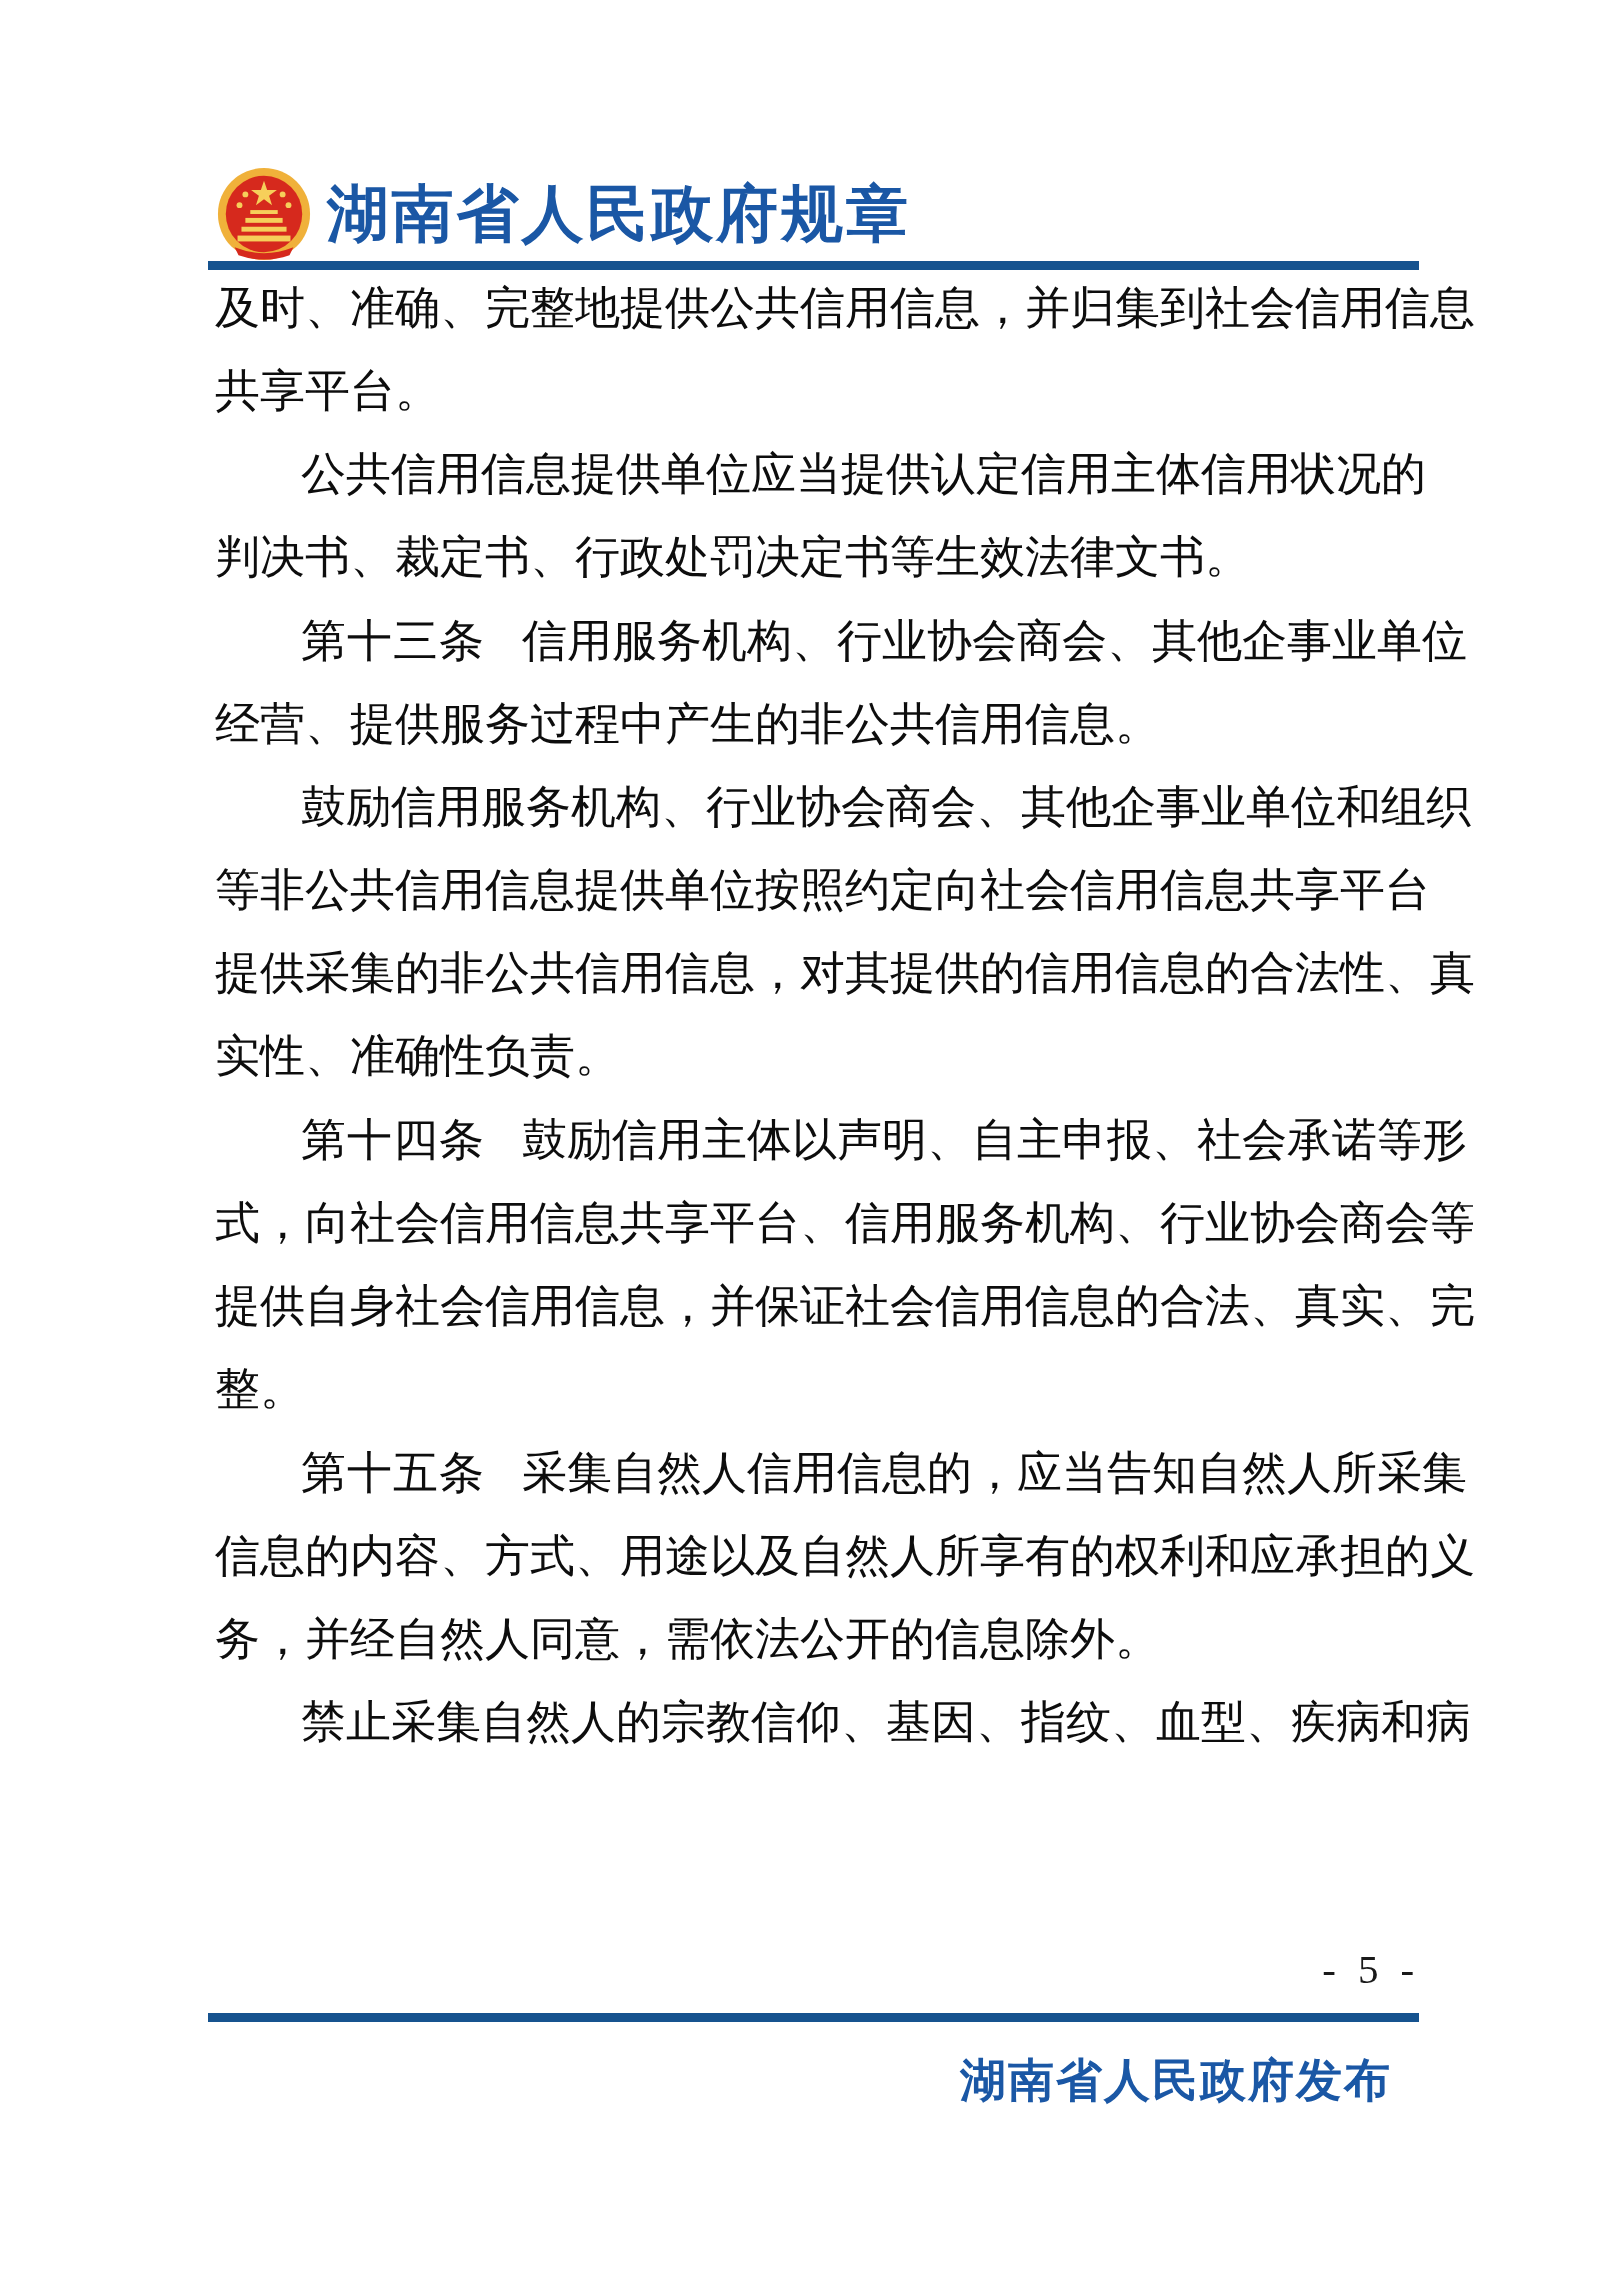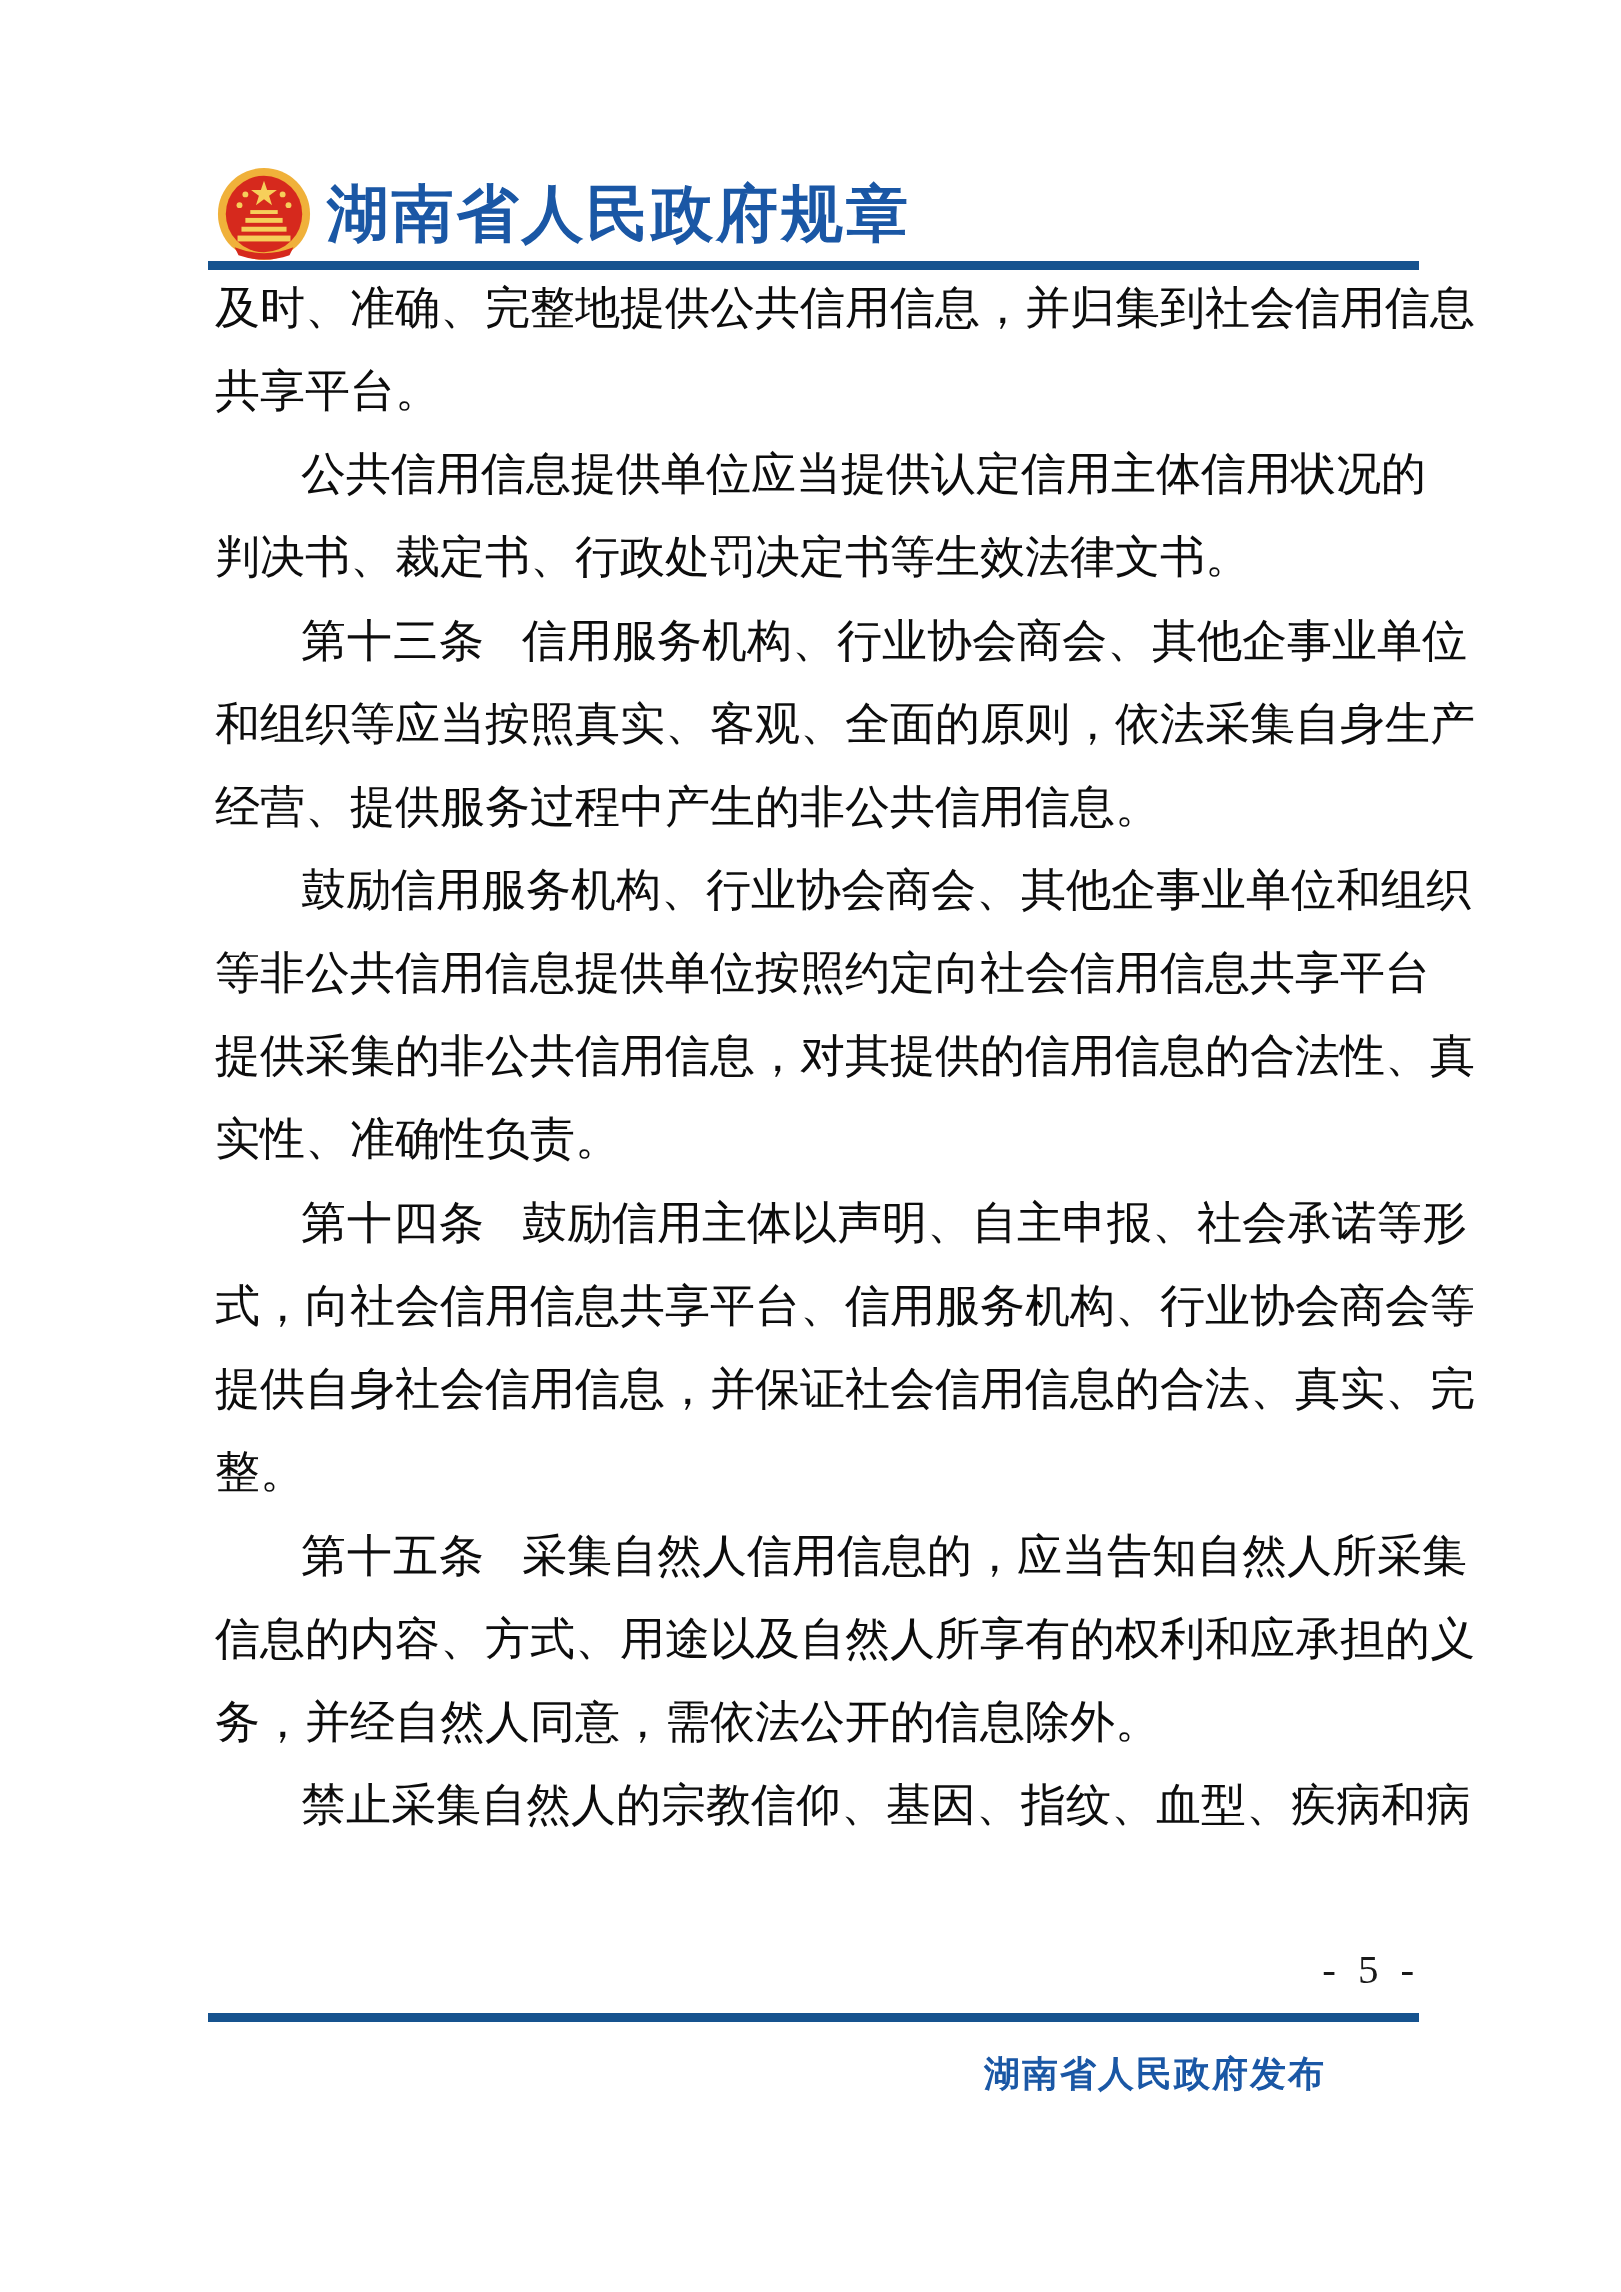--- a/index.html
+++ b/index.html
@@ -58,22 +58,22 @@
     position:absolute;
     left:215px; top:1945px;
     width:1205px;
     text-align:right;
     font-size:41px;
     letter-spacing:5.9px;
     color:#1a1a1a;
   }
   .publisher{
     position:absolute;
-    left:984px; top:2050px;
-    font-size:36px;
+    left:960px; top:2050px;
+    font-size:46px;
     font-weight:700;
     letter-spacing:2px;
     white-space:nowrap;
     font-family:"Liberation Serif","DejaVu Serif",serif;
   }
 </style>
 </head>
 <body>
 
 <div class="page">
@@ -101,21 +101,20 @@
   </div>
 
   <div class="rule rule-top" style="background: rgb(22, 83, 143);"></div>
 
   <div class="body-text">
       <div class="line"><span>及时、准确、完整地提供公共信用信息，并归集到社会信用信息</span></div>
       <div class="line"><span>共享平台。</span></div>
       <div class="line indent"><span>公共信用信息提供单位应当提供认定信用主体信用状况的</span></div>
       <div class="line"><span>判决书、裁定书、行政处罚决定书等生效法律文书。</span></div>
       <div class="line indent"><span class="article-no">第十三条</span><span>信用服务机构、行业协会商会、其他企事业单位</span></div>
-      <div class="line"><span>和组织等应当按照真实、客观、全面的原则，依法采集自身生产</span></div>
       <div class="line"><span>经营、提供服务过程中产生的非公共信用信息。</span></div>
       <div class="line indent"><span>鼓励信用服务机构、行业协会商会、其他企事业单位和组织</span></div>
       <div class="line"><span>等非公共信用信息提供单位按照约定向社会信用信息共享平台</span></div>
       <div class="line"><span>提供采集的非公共信用信息，对其提供的信用信息的合法性、真</span></div>
       <div class="line"><span>实性、准确性负责。</span></div>
       <div class="line indent"><span class="article-no">第十四条</span><span>鼓励信用主体以声明、自主申报、社会承诺等形</span></div>
       <div class="line"><span>式，向社会信用信息共享平台、信用服务机构、行业协会商会等</span></div>
       <div class="line"><span>提供自身社会信用信息，并保证社会信用信息的合法、真实、完</span></div>
       <div class="line"><span>整。</span></div>
       <div class="line indent"><span class="article-no">第十五条</span><span>采集自然人信用信息的，应当告知自然人所采集</span></div>

